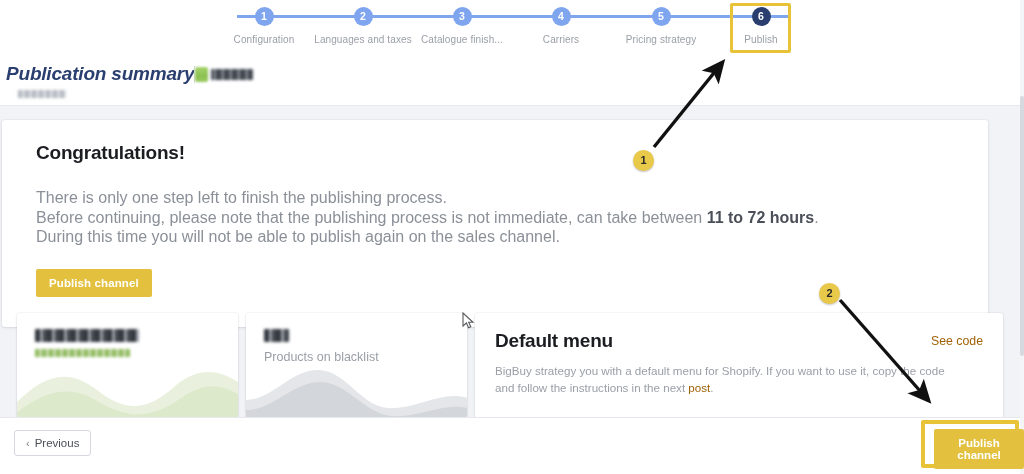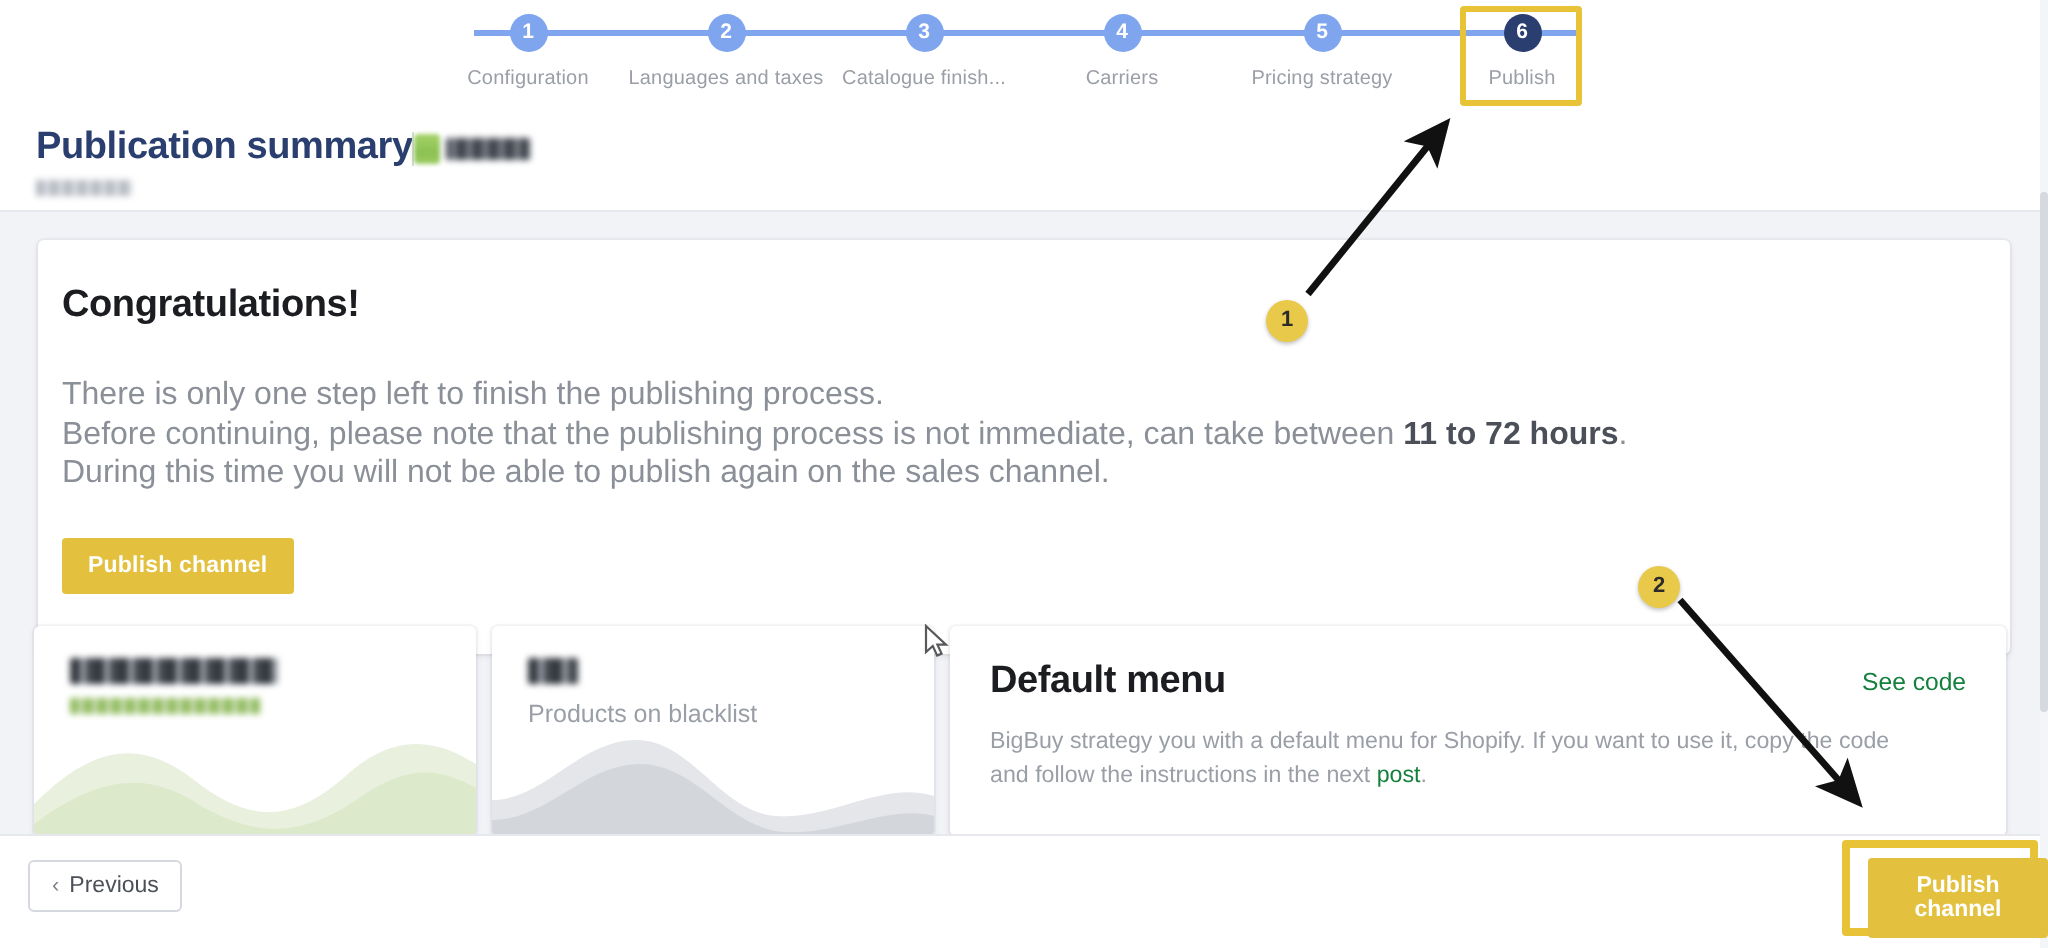--- a/index.html
+++ b/index.html
@@ -39,22 +39,22 @@
   .connector {
     position: absolute; height: 3px; background: #7fa5ee; top: 8px; z-index: 1;
   }
   .step-highlight {
     position: absolute; border: 3px solid #e8c337; border-radius: 2px;
     pointer-events: none; z-index: 6;
   }
 
   
   .title-row {
-    position: absolute; left: 18px; top: 63px;
-    display: flex; align-items: center; 
+    position: absolute; left: 6px; top: 63px;
+    display: flex; align-items: center;  font-style: italic;
   }
   .page-title {
     font-size: 19px; font-weight: 700; color: #2a3f6f; letter-spacing: -.2px;
   }
   .title-sep { width: 1px; height: 17px; background: #d8dbe0; }
   .shop-badge { display: flex; align-items: center; gap: 3px; }
   .shop-logo {
     width: 13px; height: 15px; border-radius: 2px;
     background: linear-gradient(180deg,#a6d36a 0%,#8cc152 60%,#9ccb63 100%);
     filter: blur(1.1px);
@@ -76,22 +76,22 @@
     position: absolute; left: 0; top: 105px; width: 1020px; height: 312px;
     background: #f2f3f7;
     border-top: 1px solid #e6e8ed;
     overflow: hidden;
   }
   .card {
     background: #ffffff; border-radius: 3px;
     box-shadow: 0 1px 3px rgba(30,40,70,.10), 0 0 0 1px rgba(30,40,70,.03);
   }
   .congrats-card {
-    position: absolute; left: 19px; top: 14px; width: 986px; height: 207px;
-    padding: 22px 12px;
+    position: absolute; left: 2px; top: 14px; width: 986px; height: 207px;
+    padding: 22px 34px;
   }
   .congrats-title {
     font-size: 19px; font-weight: 700; color: #1b1d21; letter-spacing: -.2px;
   }
   .congrats-body {
     margin-top: 24px; font-size: 16px; line-height: 19.5px; color: #8b9098;
   }
   .congrats-body b { color: #4a4f58; font-weight: 700; }
   .btn-publish {
     display: inline-block; margin-top: 22px;
@@ -123,21 +123,21 @@
   }
   .wave { position: absolute; left: 0; bottom: 0; width: 221px; height: 58px; }
 
   
   .menu-card {
     position: absolute; left: 475px; top: 207px; width: 528px; height: 105px;
     padding: 17px 20px;
   }
   .menu-title { font-size: 19px; font-weight: 700; color: #1b1d21; letter-spacing: -.2px; }
   .menu-body { margin-top: 10px; font-size: 11.6px; line-height: 17px; color: #9a9ea6; max-width: 455px; }
-  .menu-body a, .see-code { color: #15803d; text-decoration: none; }
+  .menu-body a, .see-code { color: #a16207; text-decoration: none; }
   .see-code { position: absolute; right: 20px; top: 21px; font-size: 12.3px; cursor: pointer; }
 
   
   .footer {
     position: absolute; left: 0; top: 417px; width: 1020px; height: 54px;
     background: #ffffff; border-top: 1px solid #e6e8ed;
   }
   .btn-prev {
     position: absolute; left: 14px; top: 12px;
     display: flex; align-items: center; gap: 5px;

